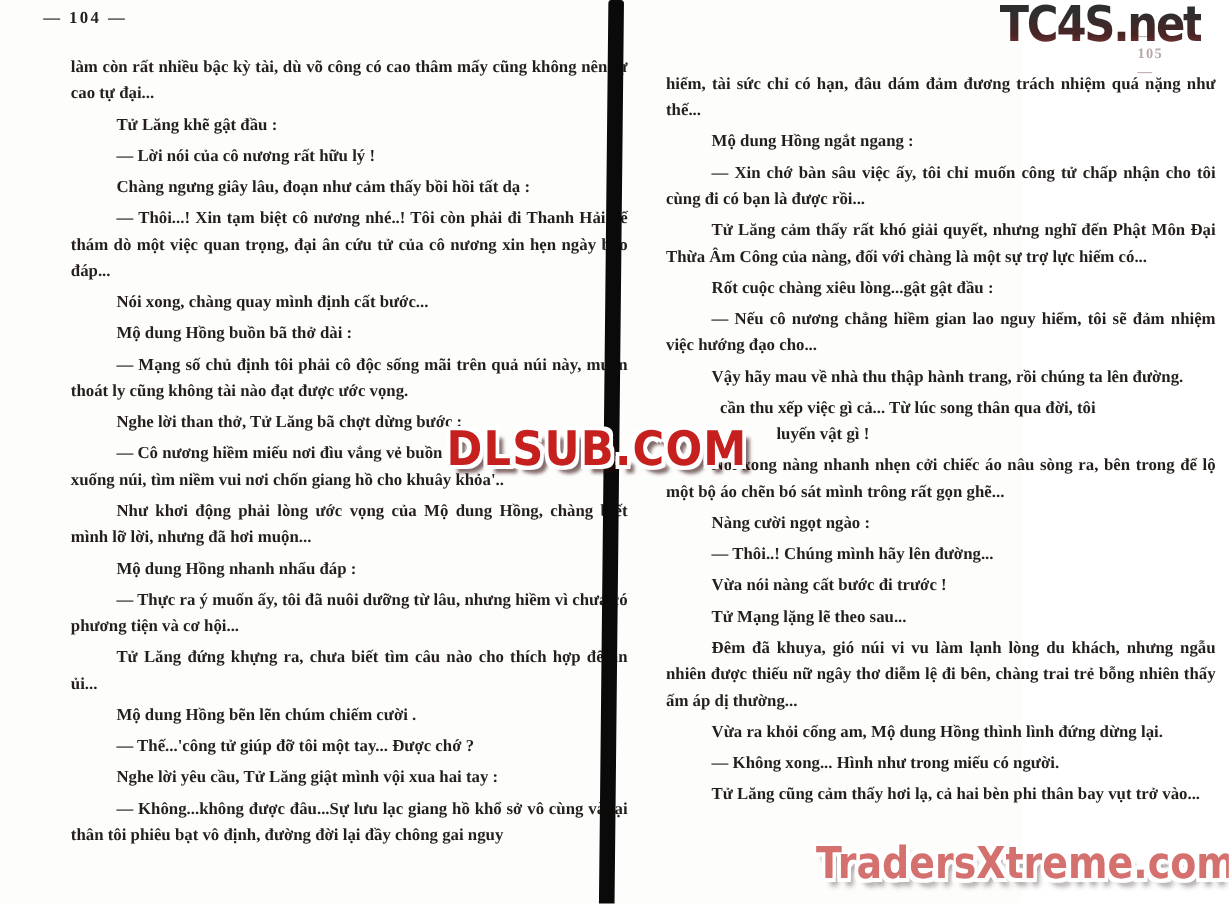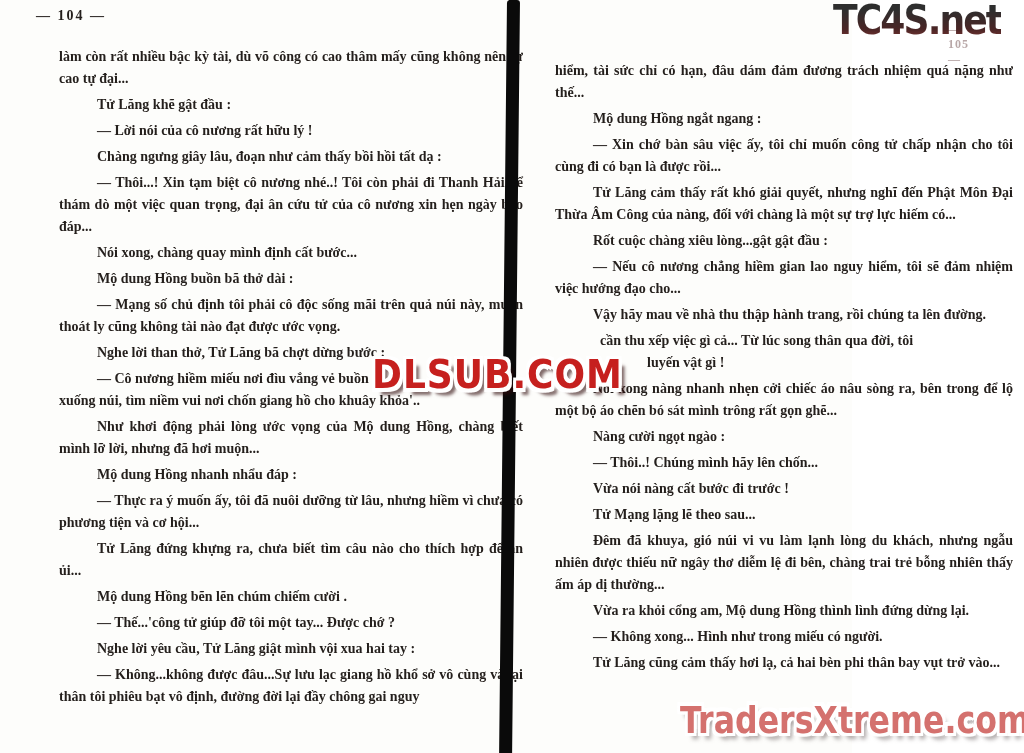--- a/index.html
+++ b/index.html
@@ -104,21 +104,21 @@
     <p>Tử Lăng cảm thấy rất khó giải quyết, nhưng nghĩ đến Phật Môn Đại Thừa Âm Công của nàng, đối với chàng là một sự trợ lực hiếm có...</p>
     <p>Rốt cuộc chàng xiêu lòng...gật gật đầu :</p>
     <p>— Nếu cô nương chẳng hiềm gian lao nguy hiểm, tôi sẽ đảm nhiệm việc hướng đạo cho...</p>
     <p>Vậy hãy mau về nhà thu thập hành trang, rồi chúng ta lên đường.</p>
     <div>
       <div class="frag frag-a">cần thu xếp việc gì cả... Từ lúc song thân qua đời, tôi</div>
       <div class="frag frag-b">luyến vật gì !</div>
     </div>
     <p>Nói xong nàng nhanh nhẹn cởi chiếc áo nâu sòng ra, bên trong để lộ một bộ áo chẽn bó sát mình trông rất gọn ghẽ...</p>
     <p>Nàng cười ngọt ngào :</p>
-    <p>— Thôi..! Chúng mình hãy lên chốn...</p>
+    <p>— Thôi..! Chúng mình hãy lên đường...</p>
     <p>Vừa nói nàng cất bước đi trước !</p>
     <p>Tử Mạng lặng lẽ theo sau...</p>
     <p>Đêm đã khuya, gió núi vi vu làm lạnh lòng du khách, nhưng ngẫu nhiên được thiếu nữ ngây thơ diễm lệ đi bên, chàng trai trẻ bỗng nhiên thấy ấm áp dị thường...</p>
     <p>Vừa ra khỏi cổng am, Mộ dung Hồng thình lình đứng dừng lại.</p>
     <p>— Không xong... Hình như trong miếu có người.</p>
     <p>Tử Lăng cũng cảm thấy hơi lạ, cả hai bèn phi thân bay vụt trở vào...</p>
   </div>
 
   <div class="wm wm-tc4s">TC4S.net</div>
   <div class="wm wm-dlsub">DLSUB.COM</div>

